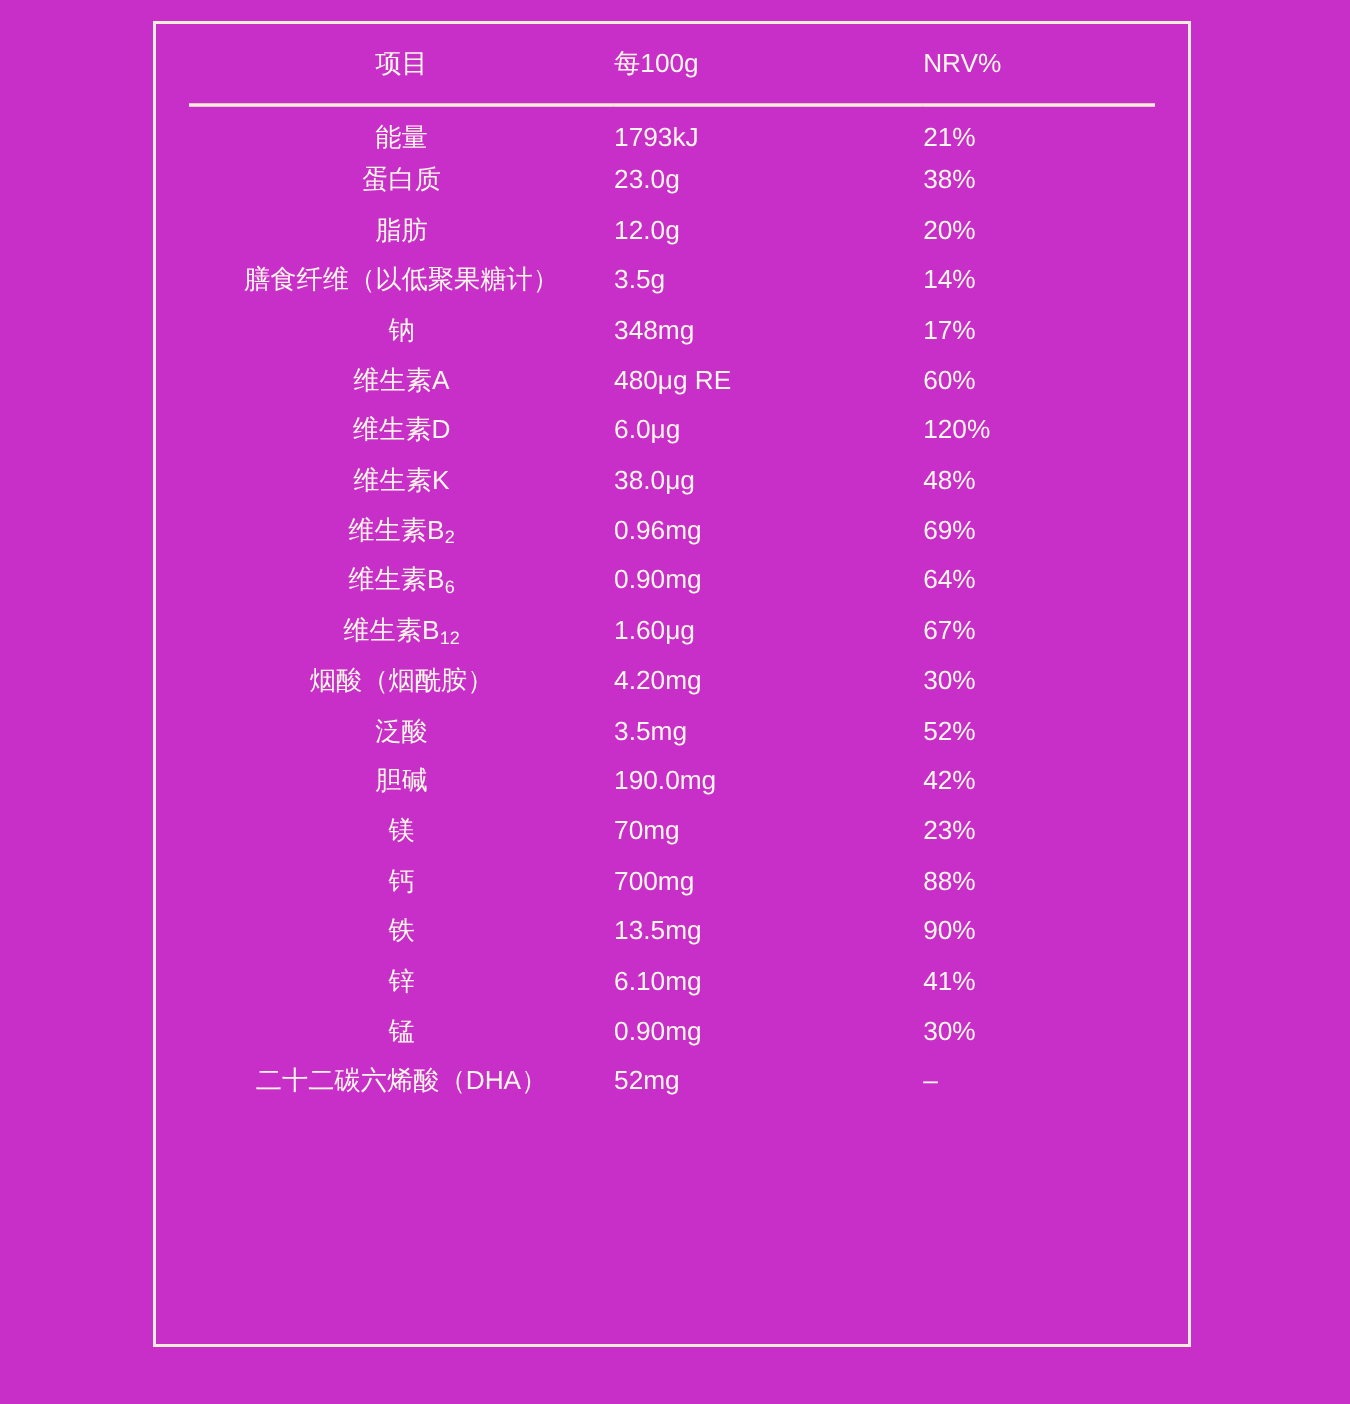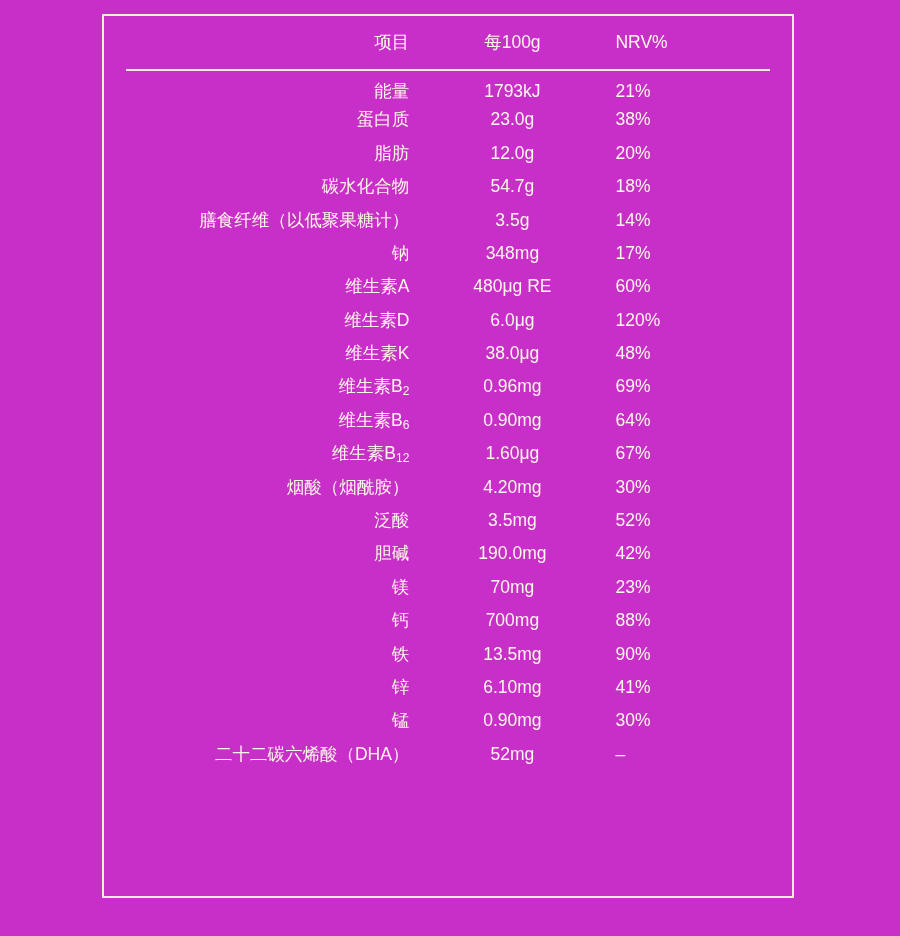--- a/index.html
+++ b/index.html
@@ -44,22 +44,22 @@
     vertical-align: middle;
     line-height: 1;
   }
   thead th {
     height: 54px;
     border-bottom: 2px solid #f7ecd9;
   }
   tbody td {
     height: 33.4px;
   }
-  .col-item   { width: 44%; text-align: right;  padding-left: 34px; box-sizing: border-box; }
-  .col-value  { width: 32%; text-align: center;  padding-left: 4px;  box-sizing: border-box; }
+  .col-item   { width: 44%; text-align: center;  padding-left: 34px; box-sizing: border-box; }
+  .col-value  { width: 32%; text-align: left;  padding-left: 4px;  box-sizing: border-box; }
   .col-nrv    { width: 24%; text-align: left; padding-right: 22px; box-sizing: border-box; }
   tbody tr:first-child td { padding-top: 10px; }
   .sub {
     font-size: 12px;
     vertical-align: baseline;
     position: relative;
     top: 3px;
     letter-spacing: 0;
   }
 </style>
@@ -84,25 +84,20 @@
           </tr>
           <tr>
             <td class="col-item">蛋白质</td>
             <td class="col-value">23.0g</td>
             <td class="col-nrv">38%</td>
           </tr>
           <tr>
             <td class="col-item">脂肪</td>
             <td class="col-value">12.0g</td>
             <td class="col-nrv">20%</td>
-          </tr>
-          <tr>
-            <td class="col-item">碳水化合物</td>
-            <td class="col-value">54.7g</td>
-            <td class="col-nrv">18%</td>
           </tr>
           <tr>
             <td class="col-item">膳食纤维（以低聚果糖计）</td>
             <td class="col-value">3.5g</td>
             <td class="col-nrv">14%</td>
           </tr>
           <tr>
             <td class="col-item">钠</td>
             <td class="col-value">348mg</td>
             <td class="col-nrv">17%</td>

